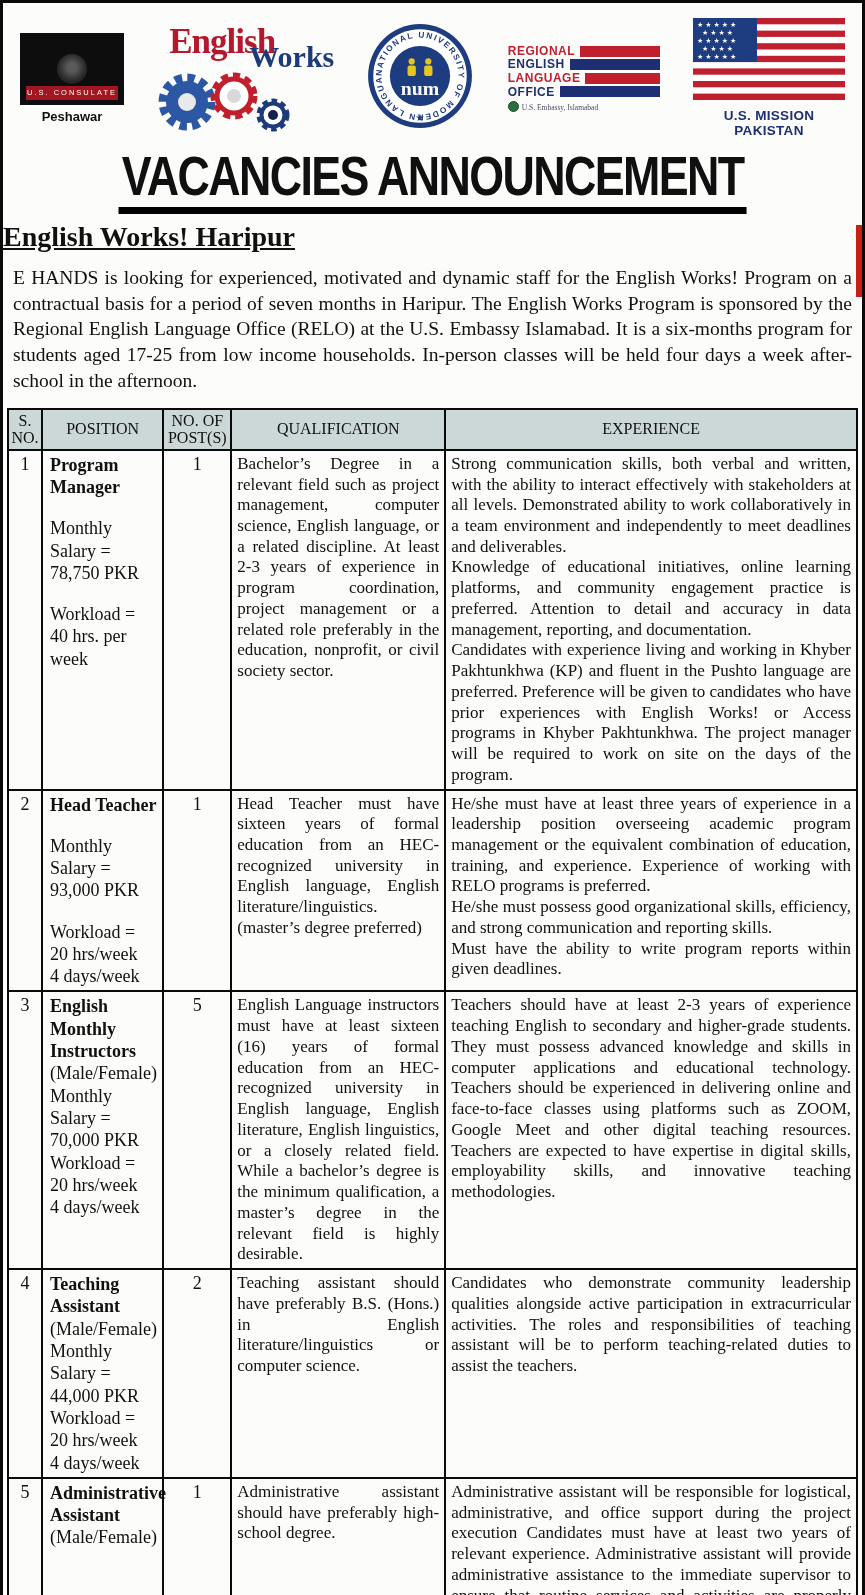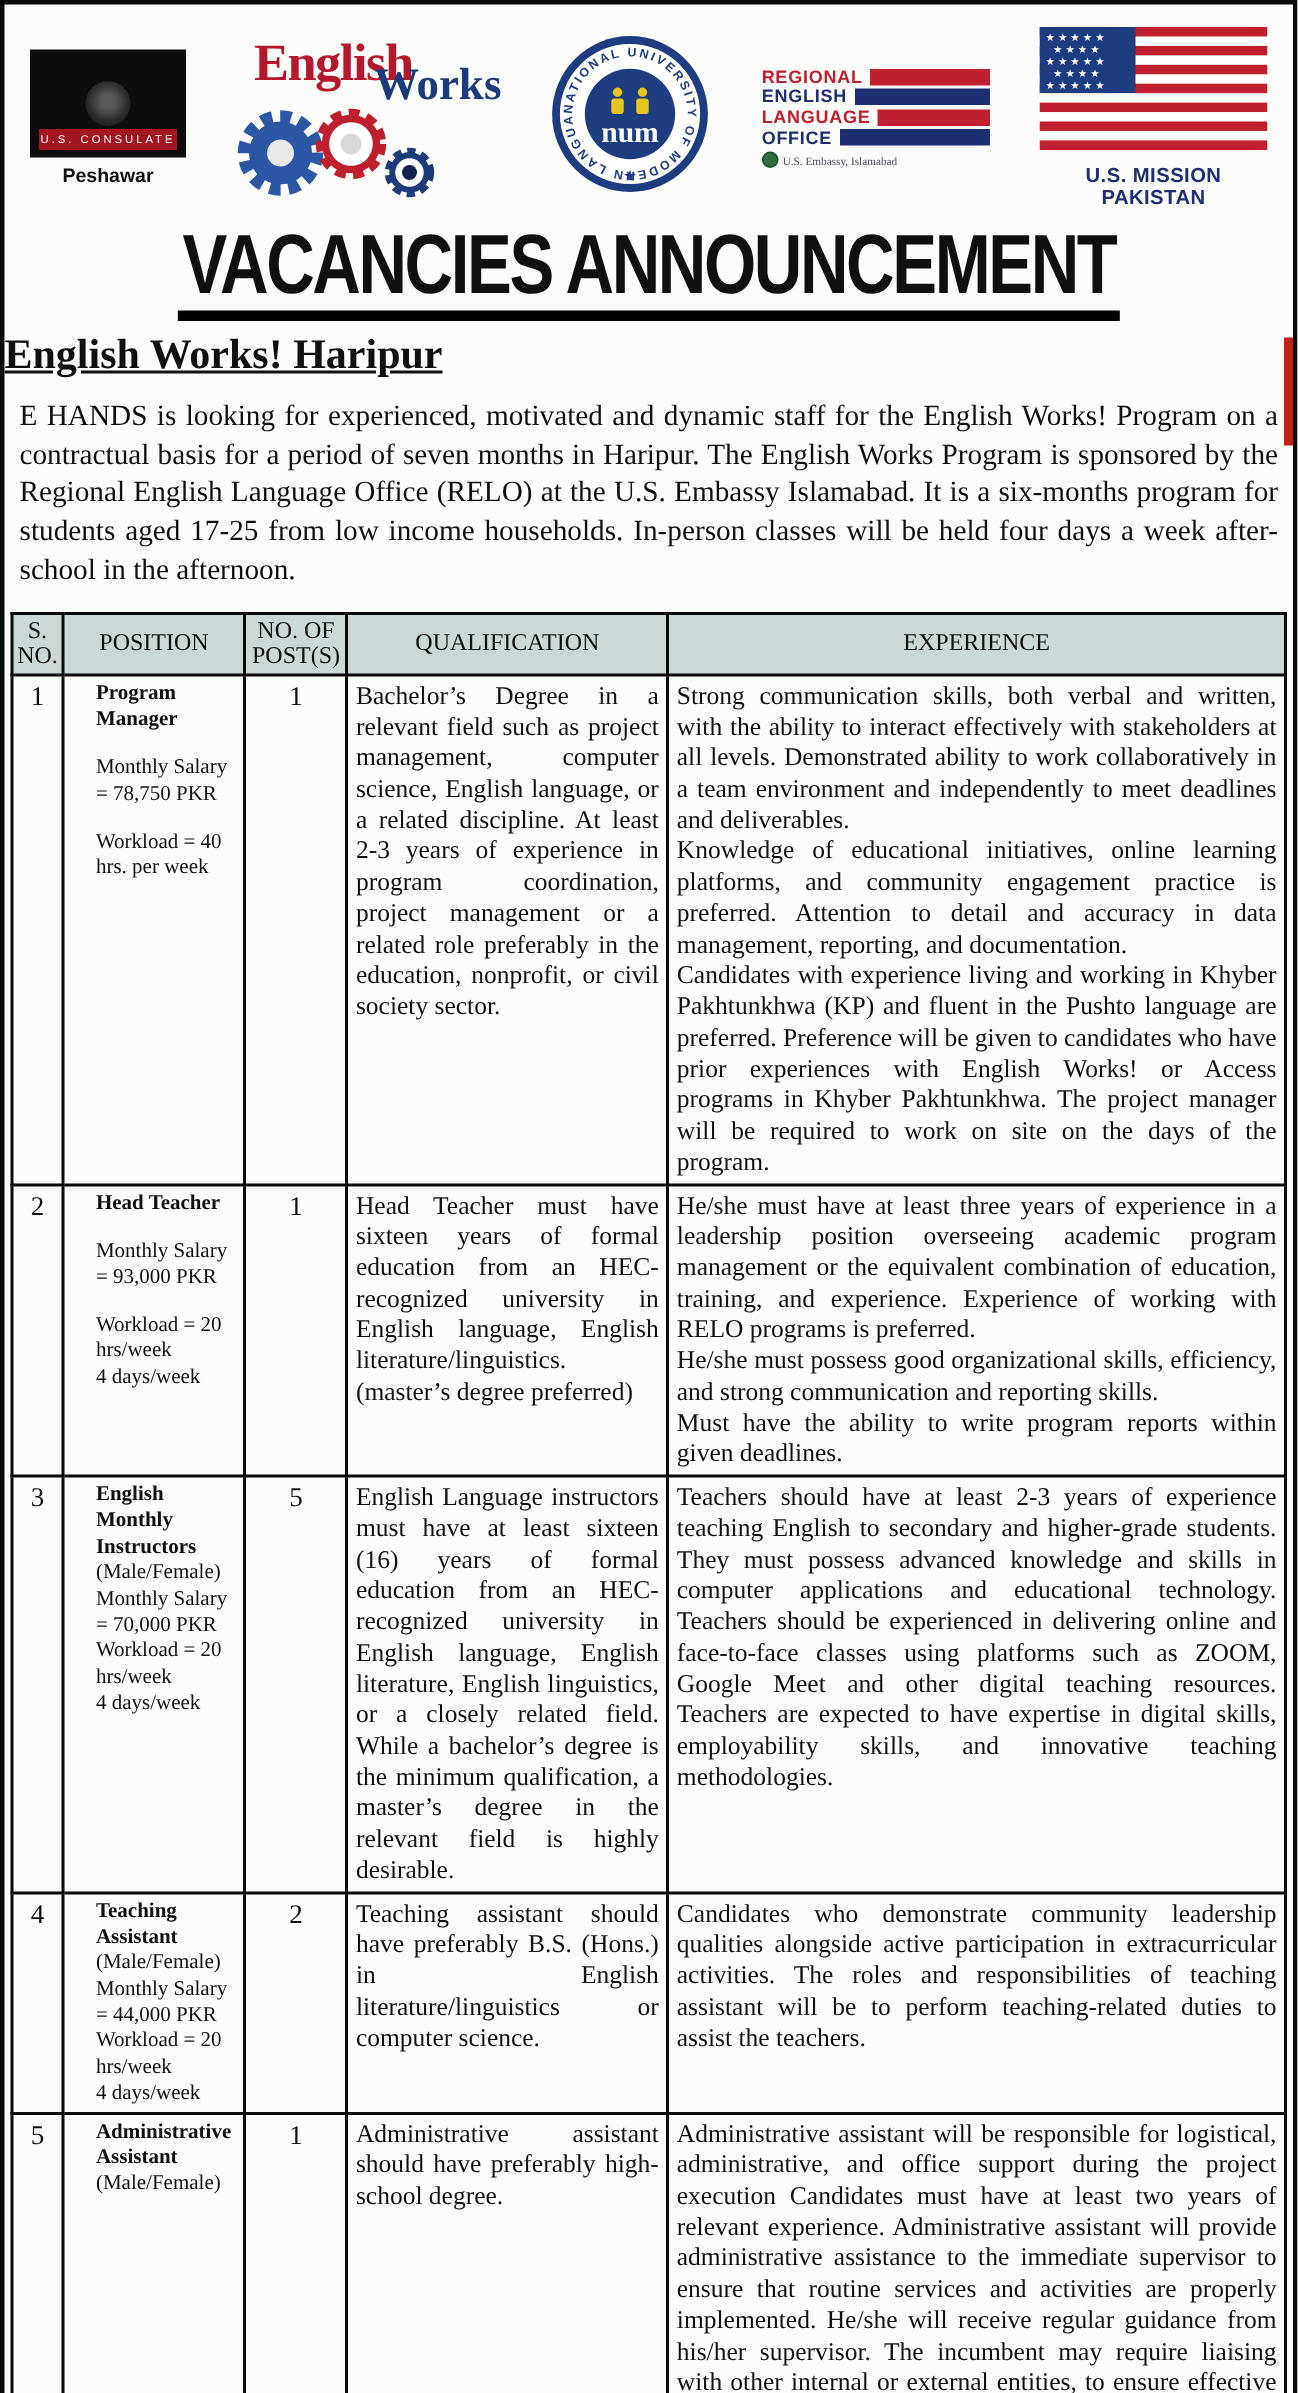--- a/index.html
+++ b/index.html
@@ -48,21 +48,21 @@
      font-size:56px; letter-spacing:-2px; transform:scaleX(.8); transform-origin:center;
      border-bottom:7px solid #000; padding:0 4px 3px; line-height:1.02;}
   .subtitle{text-align:left; font-weight:bold; font-size:28px; margin-top:8px; line-height:1.1;text-decoration:underline;}
   
   .intro{font-size:19.5px; line-height:1.32; text-align:justify; margin:12px 10px 0;}
   
   table{border-collapse:collapse; width:calc(100% - 8px); margin:14px 4px 0; table-layout:fixed;}
   th{background:#ccd7d7; border:2px solid #0a0a0a; font-weight:normal; font-size:16px; padding:2px 1px; line-height:1.1;}
   td{border:2px solid #0a0a0a; vertical-align:top; padding:3px 5px; font-size:17px; line-height:1.22;}
   td.c{text-align:center; font-size:18px;}
-  td.pos{font-size:14px; line-height:1.24; padding-left:21px;}
+  td.pos{font-size:18px; line-height:1.24; padding-left:7px;}
   .pname{font-weight:bold;}
   .gap{height:1.05em;}
   td.just{text-align:justify;}
   td p{margin:0;}
   
   .red-edge{position:absolute; right:-3px; top:222px; width:9px; height:72px; background:#c42015;}
 </style>
 </head>
 <body>
 

